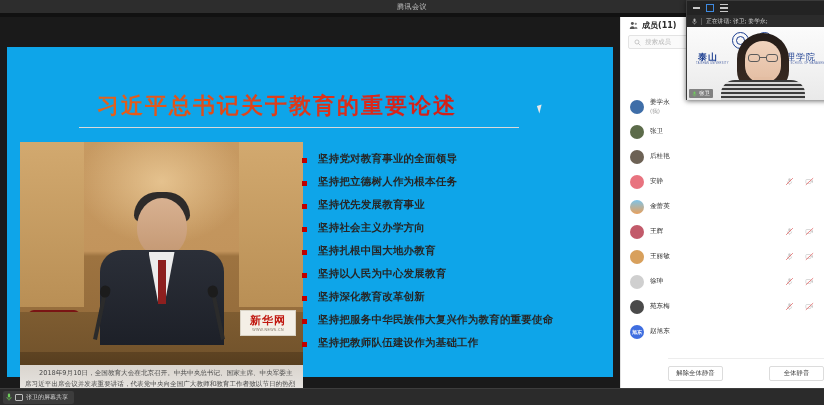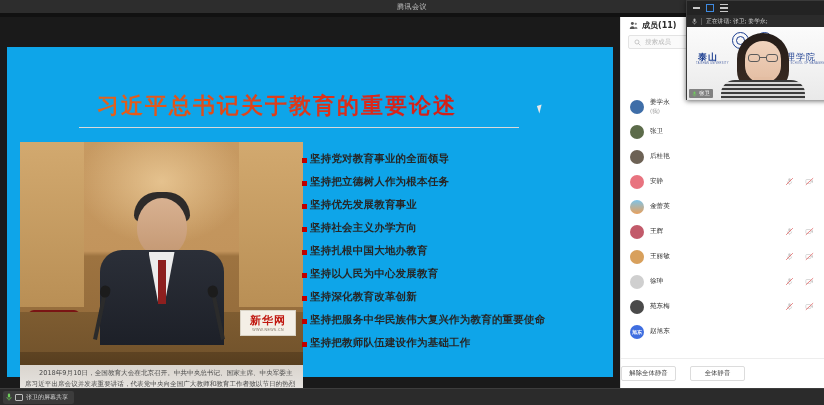--- a/index.html
+++ b/index.html
@@ -108,21 +108,21 @@
     font-size:6.6px; line-height:1.62; color:#4a4a4a;
     text-indent: 14px;
     background:linear-gradient(rgba(255,255,255,.78),rgba(255,255,255,.95));
   }
 
   
   .bullets {
     position:absolute; left:295px; top:106px; width:300px;
   }
   .bullet-row {
-    display:flex; align-items:flex-start; gap:3px;
+    display:flex; align-items:flex-start; gap:11px;
     margin-bottom:11.5px;
   }
   .bullet-sq {
     width:5px; height:5px; background:#c00000; margin-top:5px; flex:0 0 auto;
   }
   .bullet-tx {
     font-family:"DejaVu Sans",sans-serif;
     font-size:10.5px; font-weight:700; color:#262626;
     line-height:1.1; letter-spacing:.2px;
   }
@@ -170,21 +170,21 @@
   .mname-wrap { flex:1; display:flex; align-items:baseline; gap:2px;
     flex-direction:column; line-height:1; }
   .mname { font-size:6.6px; color:#333; font-family:"DejaVu Sans",sans-serif; }
   .mself { font-size:5.6px; color:#9a9a9a; font-family:"DejaVu Sans",sans-serif;
     margin-top:1.5px; }
   .m-icons { display:flex; align-items:center; gap:11px; flex:0 0 auto; }
   .mic-off, .cam-off { width:9px; height:9px; opacity:.9; }
 
   .panel-foot {
     height:30px; border-top:1px solid #ededed; display:flex;
-    align-items:center; justify-content:flex-start; gap:14px; flex:0 0 auto;
+    align-items:center; justify-content:space-between; gap:14px; flex:0 0 auto;margin-left:47px;
   }
   .foot-btn {
     width:55px;height:15px;border:1px solid #dcdcdc;border-radius:2px;background:#fff;
     display:flex;align-items:center;justify-content:center;
     font-size:6.4px;color:#3d3d3d;font-family:"DejaVu Sans",sans-serif;
   }
 
   
   .pip {
     position:absolute; left:686px; top:0; width:154px; height:100px;

